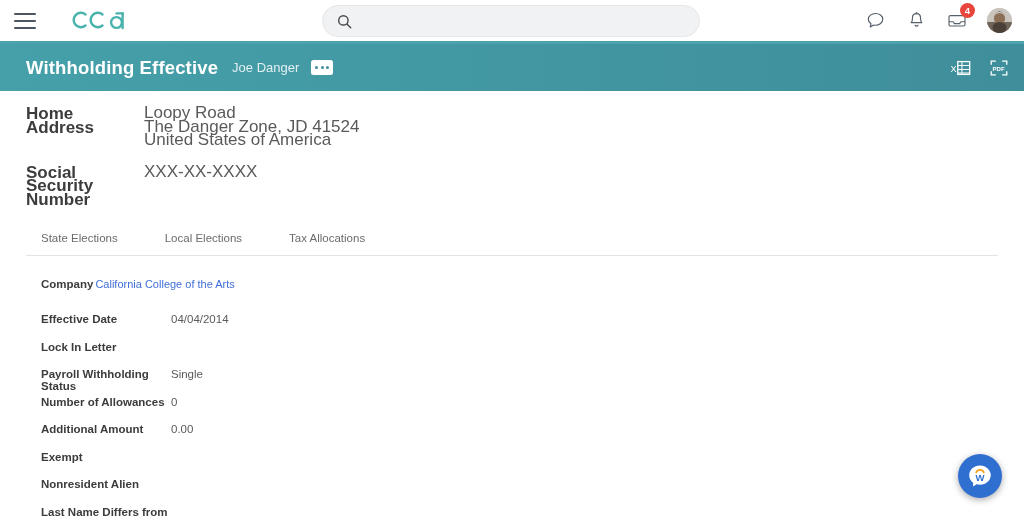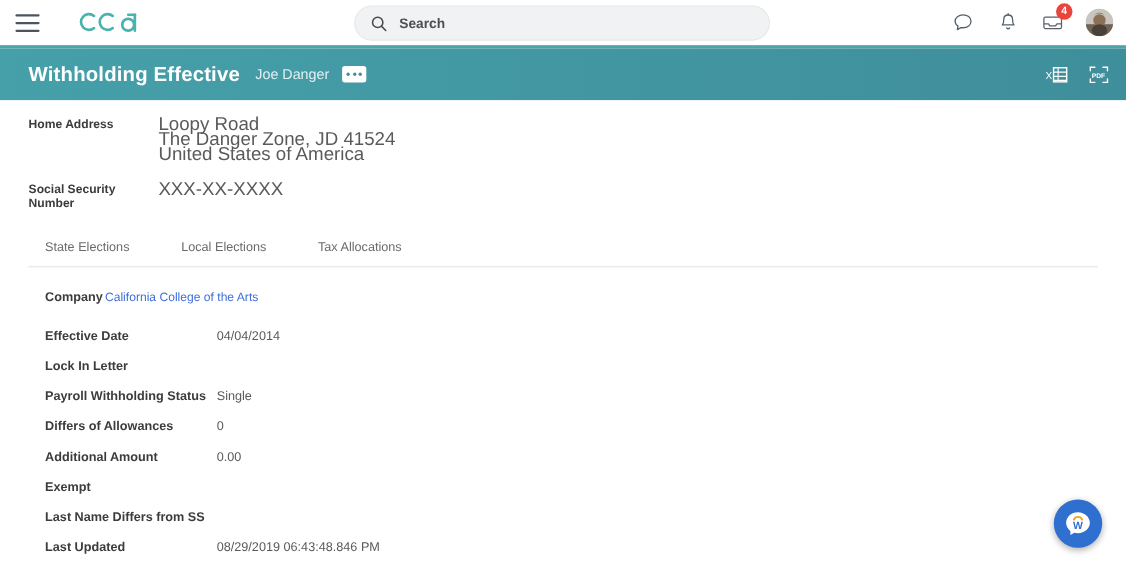--- a/index.html
+++ b/index.html
@@ -190,21 +190,21 @@
     padding-top: 15px;
   }
   .info-row {
     display: flex;
     align-items: flex-start;
   }
   .info-row + .info-row { margin-top: 18px; }
   .info-label {
     width: 118px;
     flex: none;
-    font-size: 11px;
+    font-size: 17px;
     font-weight: 700;
     color: #3c3c3c;
     line-height: 13.5px;
     padding-top: 1px;
   }
   .info-value {
     font-size: 17px;
     color: #5a5a5a;
     line-height: 13.5px;
   }
@@ -254,21 +254,21 @@
     font-size: 11px;
     color: #3f6fd8;
     cursor: pointer;
   }
   .drow {
     display: flex;
     align-items: baseline;
     height: 27.5px;
   }
   .dlabel {
-    width: 156px;
+    width: 130px;
     flex: none;
     font-size: 11.5px;
     font-weight: 700;
     color: #3c3c3c;
   }
   .dvalue {
     font-size: 11.5px;
     color: #5a5a5a;
   }
 
@@ -310,21 +310,20 @@
         <path d="M45.6 4.4h6.2" fill="none" stroke="#49b2ac" stroke-width="2.4" stroke-linecap="round"></path>
       </svg>
 
     </div>
 
     <div class="search-wrap">
       <svg class="search-icon" width="15" height="15" viewBox="0 0 16 16">
         <circle cx="6.8" cy="6.8" r="5" fill="none" stroke="#4a4a4a" stroke-width="1.5"></circle>
         <path d="M10.6 10.6 L14.6 14.6" stroke="#4a4a4a" stroke-width="1.5" stroke-linecap="round"></path>
       </svg>
-      <input class="search-input" type="text" placeholder="Search" style="">
     </div>
 
     <div class="top-icons">
 
       <div class="ticon">
         <svg width="19" height="19" viewBox="0 0 20 20">
           <path d="M10 2.6c-4.2 0-7.6 2.7-7.6 6.1 0 1.9 1.1 3.6 2.8 4.7l-.7 3.3 3.5-1.9c.6.1 1.3.2 2 .2 4.2 0 7.6-2.7 7.6-6.3S14.2 2.6 10 2.6z" fill="none" stroke="#57606a" stroke-width="1.25" stroke-linejoin="round"></path>
         </svg>
       </div>
 
@@ -419,29 +418,33 @@
       </div>
       <div class="drow">
         <div class="dlabel">Lock In Letter</div>
         <div class="dvalue"></div>
       </div>
       <div class="drow">
         <div class="dlabel">Payroll Withholding Status</div>
         <div class="dvalue">Single</div>
       </div>
       <div class="drow">
-        <div class="dlabel">Differs of Allowances</div>
+        <div class="dlabel">Number of Allowances</div>
         <div class="dvalue">0</div>
       </div>
       <div class="drow">
         <div class="dlabel">Additional Amount</div>
         <div class="dvalue">0.00</div>
       </div>
       <div class="drow">
         <div class="dlabel">Exempt</div>
+        <div class="dvalue"></div>
+      </div>
+      <div class="drow">
+        <div class="dlabel">Nonresident Alien</div>
         <div class="dvalue"></div>
       </div>
       <div class="drow">
         <div class="dlabel">Last Name Differs from SS</div>
         <div class="dvalue"></div>
       </div>
       <div class="drow">
         <div class="dlabel">Last Updated</div>
         <div class="dvalue">08/29/2019 06:43:48.846 PM</div>
       </div>

